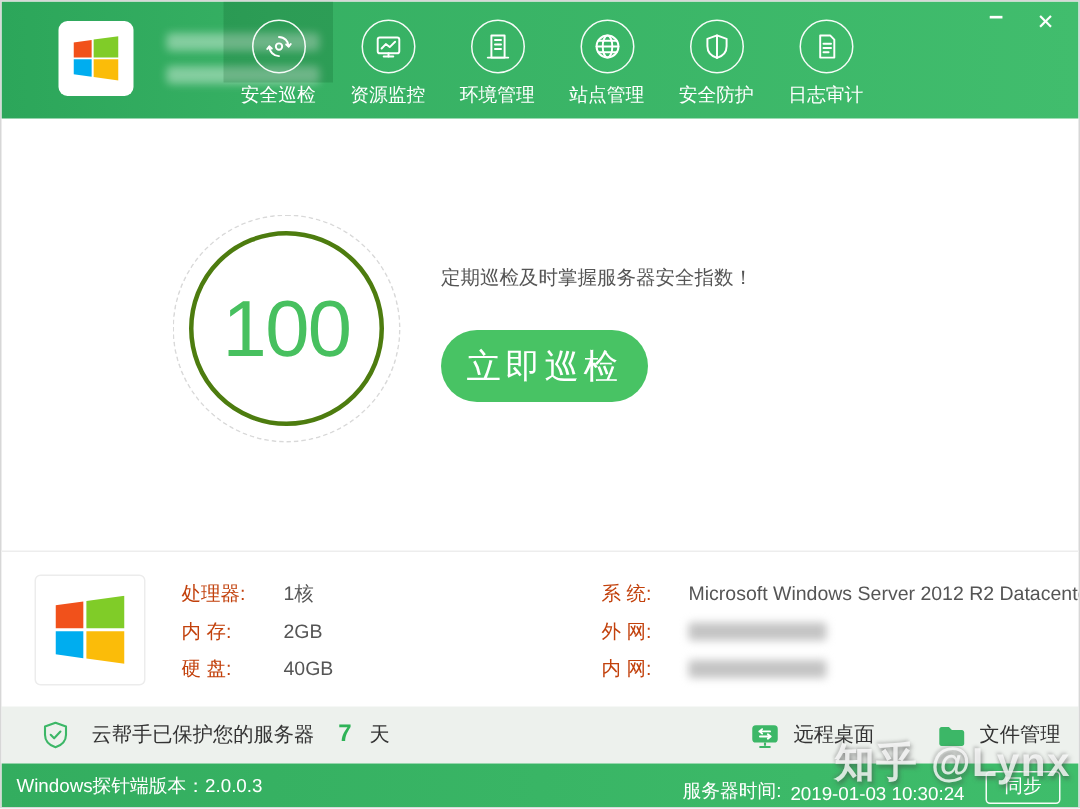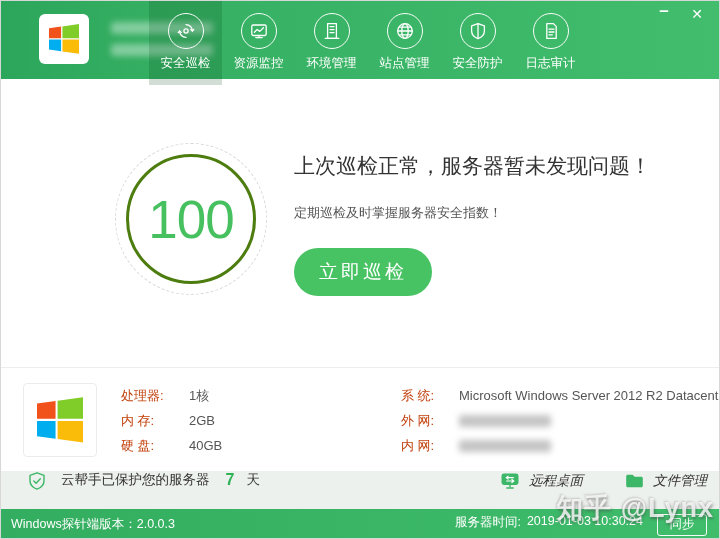--- a/index.html
+++ b/index.html
@@ -10,21 +10,21 @@
   
   .header { position:absolute; top:0; left:0; right:0; height:78px;
             background:linear-gradient(90deg,#2ca65a 0%,#36b063 25%,#41bd6d 100%); }
   .logo-box { position:absolute; left:38px; top:13px; width:50px; height:50px; background:#fff;
               border-radius:6px; display:flex; align-items:center; justify-content:center; }
   .hdr-redacted { position:absolute; left:110px; width:102px; height:12px; border-radius:3px;
                   background:rgba(255,255,255,0.40); filter:blur(3px); }
   .hdr-redacted.l1 { top:21px; } .hdr-redacted.l2 { top:43px; }
 
   .tabs { position:absolute; left:148px; top:0; height:78px; display:flex; }
-  .tab { width:73px; height:84px; display:flex; flex-direction:column; align-items:center;
+  .tab { width:73px; height:54px; display:flex; flex-direction:column; align-items:center;
          padding-top:12px; cursor:pointer; }
   .tab.active { background:rgba(0,66,24,0.18); }
   .icon-circle { width:36px; height:36px; border:1.4px solid rgba(255,255,255,0.95);
                  border-radius:50%; display:flex; align-items:center; justify-content:center; flex:none; }
   .tab-label { margin-top:6px; font-size:12.5px; color:#fff; white-space:nowrap; }
   .tab svg { stroke:#fff; fill:none; stroke-width:1.3; stroke-linecap:round; stroke-linejoin:round; }
 
   .win-btn { position:absolute; color:#fff; font-weight:bold; cursor:pointer; text-align:center; }
   .win-min { top:0; right:46px; font-size:17px; width:18px; }
   .win-close { top:5px; right:13px; font-size:14px; width:18px; }
@@ -33,55 +33,55 @@
   .score-wrap { position:absolute; left:114px; top:142px; width:152px; height:152px;
                 border:1px dashed #d9d9d9; border-radius:50%; }
   .score-ring { position:absolute; inset:10px; border:3px solid #4d7c0f; border-radius:50%;
                 display:flex; align-items:center; justify-content:center; }
   .score-num { font-size:53px; color:#47c05f; letter-spacing:-1px; }
 
   .result-block { position:absolute; left:293px; top:151px; }
   .result-title { font-size:21px; color:#333; white-space:nowrap; }
   .result-sub { margin-top:24px; font-size:13px; color:#555; }
   .inspect-btn { margin-top:26px; width:138px; height:48px; border:none; border-radius:26px;
-                 background:#48c364; color:#fff; font-size:19px; letter-spacing:3px;
+                 background:#48c364; color:#fff; font-size:23px; letter-spacing:3px;
                  display:flex; align-items:center; justify-content:center; cursor:pointer;
                  font-family:inherit; }
 
   
   .info-section { position:absolute; top:366px; left:0; right:0; height:104px; border-top:1px solid #ededed; background:#fff; }
   .info-logo-box { position:absolute; left:22px; top:15px; width:74px; height:74px;
                    border:1px solid #ececec; border-radius:4px; display:flex; align-items:center; justify-content:center; }
   .spec-list { position:absolute; left:120px; top:15px; font-size:13px; }
   .detail-list { position:absolute; left:400px; top:15px; font-size:13px; }
   .info-row { display:flex; height:25px; align-items:center; }
   .info-label { color:#c2410c; width:56px; white-space:pre; }
   .detail-list .info-label { width:46px; }
   .info-value { color:#555; margin-left:12px; white-space:nowrap; }
   .redacted { width:92px; height:12px; margin-left:12px; border-radius:2px;
               background:#c4c4c4; filter:blur(3px); }
 
   
   .protect-bar { position:absolute; top:470px; left:0; right:0; height:38px; background:#edf1ed;
-                 display:flex; align-items:flex-start; font-size:13.5px; color:#333; }
+                 display:flex; align-items:center; font-size:13.5px; color:#333; }
   .shield-icon { margin-left:26px; display:flex; }
   .protect-msg { margin-left:14px; }
   .protect-days { margin-left:16px; color:#2fb357; font-size:16px; font-weight:bold; }
   .protect-unit { margin-left:12px; }
   .quick-links { margin-left:auto; display:flex; align-items:center; margin-right:12px; }
-  .quick-link { display:flex; align-items:center; cursor:pointer;font-style:italic; }
+  .quick-link { display:flex; align-items:center; cursor:pointer; }
   .quick-link + .quick-link { margin-left:42px; }
   .quick-link span.lbl { margin-left:9px; }
 
   
   .status-bar { position:absolute; top:508px; left:0; right:0; height:31px;
                 background:linear-gradient(90deg,#33ad5f,#3fbd6b);
                 display:flex; align-items:center; color:#fff; font-size:12.5px; }
   .version-text { margin-left:10px; }
-  .status-right { margin-left:auto; display:flex; align-items:flex-start; }
+  .status-right { margin-left:auto; display:flex; align-items:flex-end; }
   .time-label { margin-right:6px; }
   .time-value { margin-right:14px; }
   .sync-btn { width:50px; height:22px; border:1px solid rgba(255,255,255,0.95); border-radius:3px;
               display:flex; align-items:center; justify-content:center; margin-right:12px; cursor:pointer; }
 
   .watermark { position:absolute; right:5px; top:489px; z-index:60; pointer-events:none;
                font-size:27px; font-weight:600; letter-spacing:1px;
                color:rgba(250,250,250,0.82);
                text-shadow:1px 2px 3px rgba(70,70,70,0.5), -1px -1px 2px rgba(90,90,90,0.25); }
 </style>
@@ -184,21 +184,20 @@
     <div class="win-btn win-close">✕</div>
   </div>
 
   <div class="score-wrap">
     <div class="score-ring">
       <span class="score-num">100</span>
     </div>
   </div>
 
   <div class="result-block">
-    <div class="result-title">上次巡检正常，服务器暂未发现问题！</div>
     <div class="result-sub">定期巡检及时掌握服务器安全指数！</div>
     <button class="inspect-btn">立即巡检</button>
   </div>
 
   <div class="info-section">
     <div class="info-logo-box">
       <svg width="46" height="46" viewBox="0 0 88 88">
         <polygon fill="#f1511b" points="0,12.5 35.5,7.6 35.5,41.8 0,41.8"></polygon>
         <polygon fill="#80cc28" points="39.4,7 88,0.3 88,41.8 39.4,41.8"></polygon>
         <polygon fill="#00adef" points="0,45.7 35.5,45.7 35.5,79.9 0,75"></polygon>

